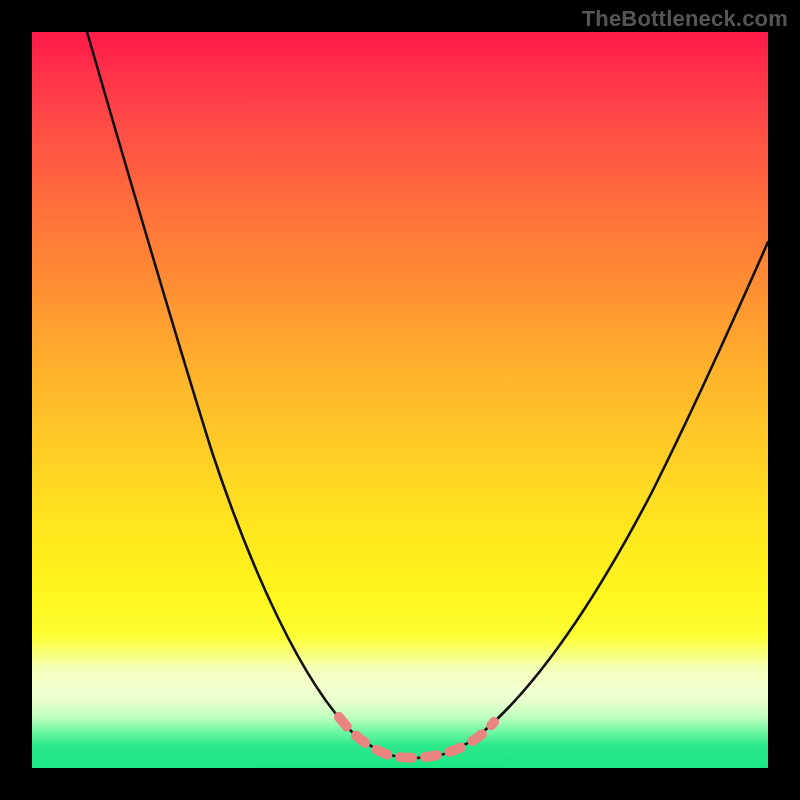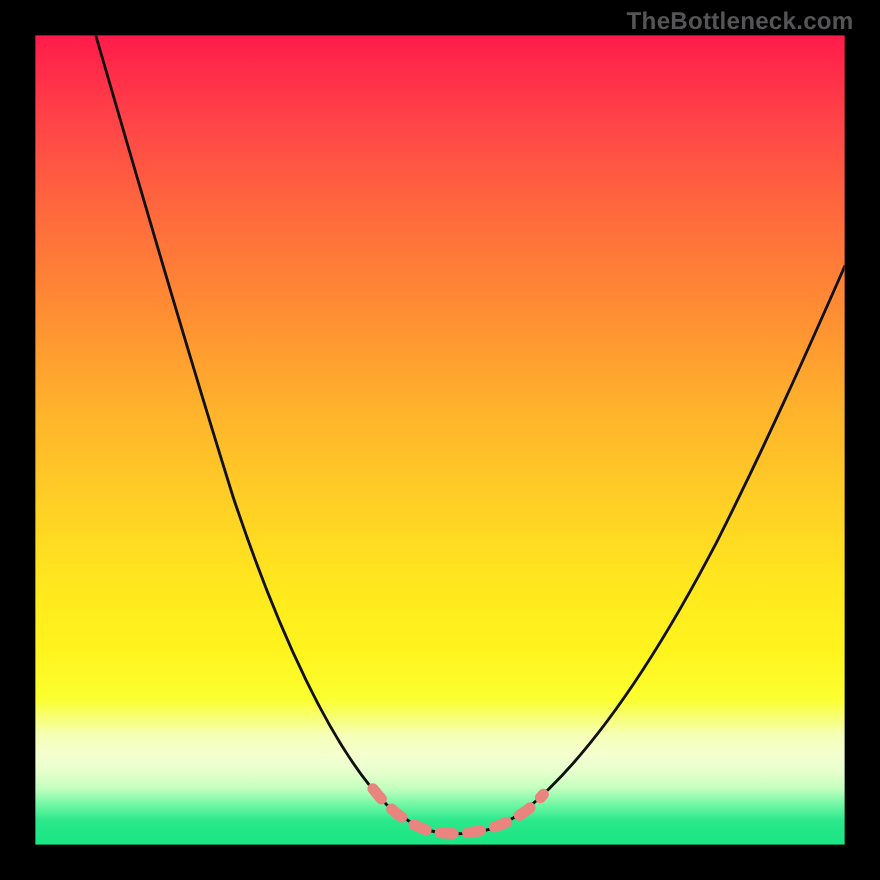--- a/index.html
+++ b/index.html
@@ -67,21 +67,21 @@
   .min-marker {
     fill: none;
     stroke: #e9847e;
     stroke-width: 10;
     stroke-linecap: round;
     stroke-dasharray: 12 13;
   }
   .watermark {
     position: absolute;
     top: 6px;
-    right: 24px;
+    right: 12px;
     font-size: 22px;
     font-weight: 600;
     color: #555557;
     letter-spacing: 0.2px;
     user-select: none;
   }
 </style>
 </head>
 <body>
 

